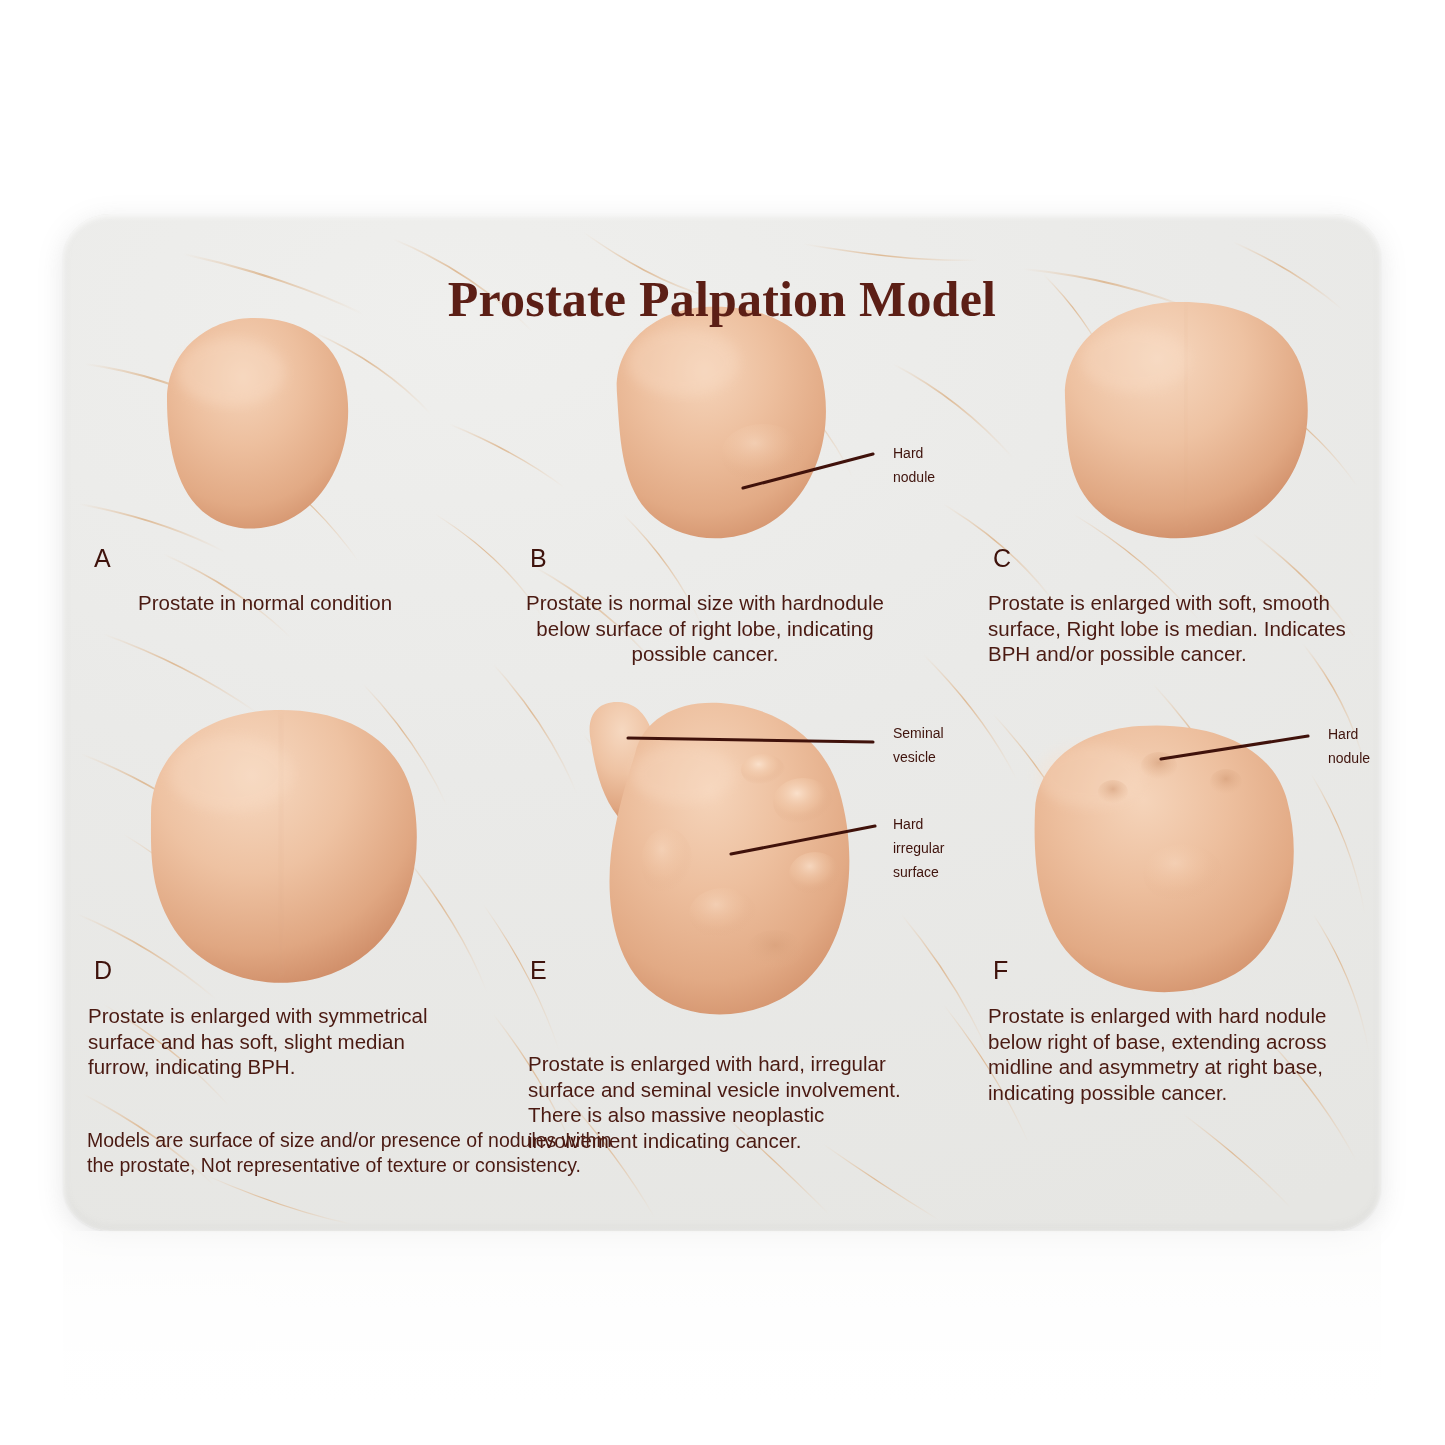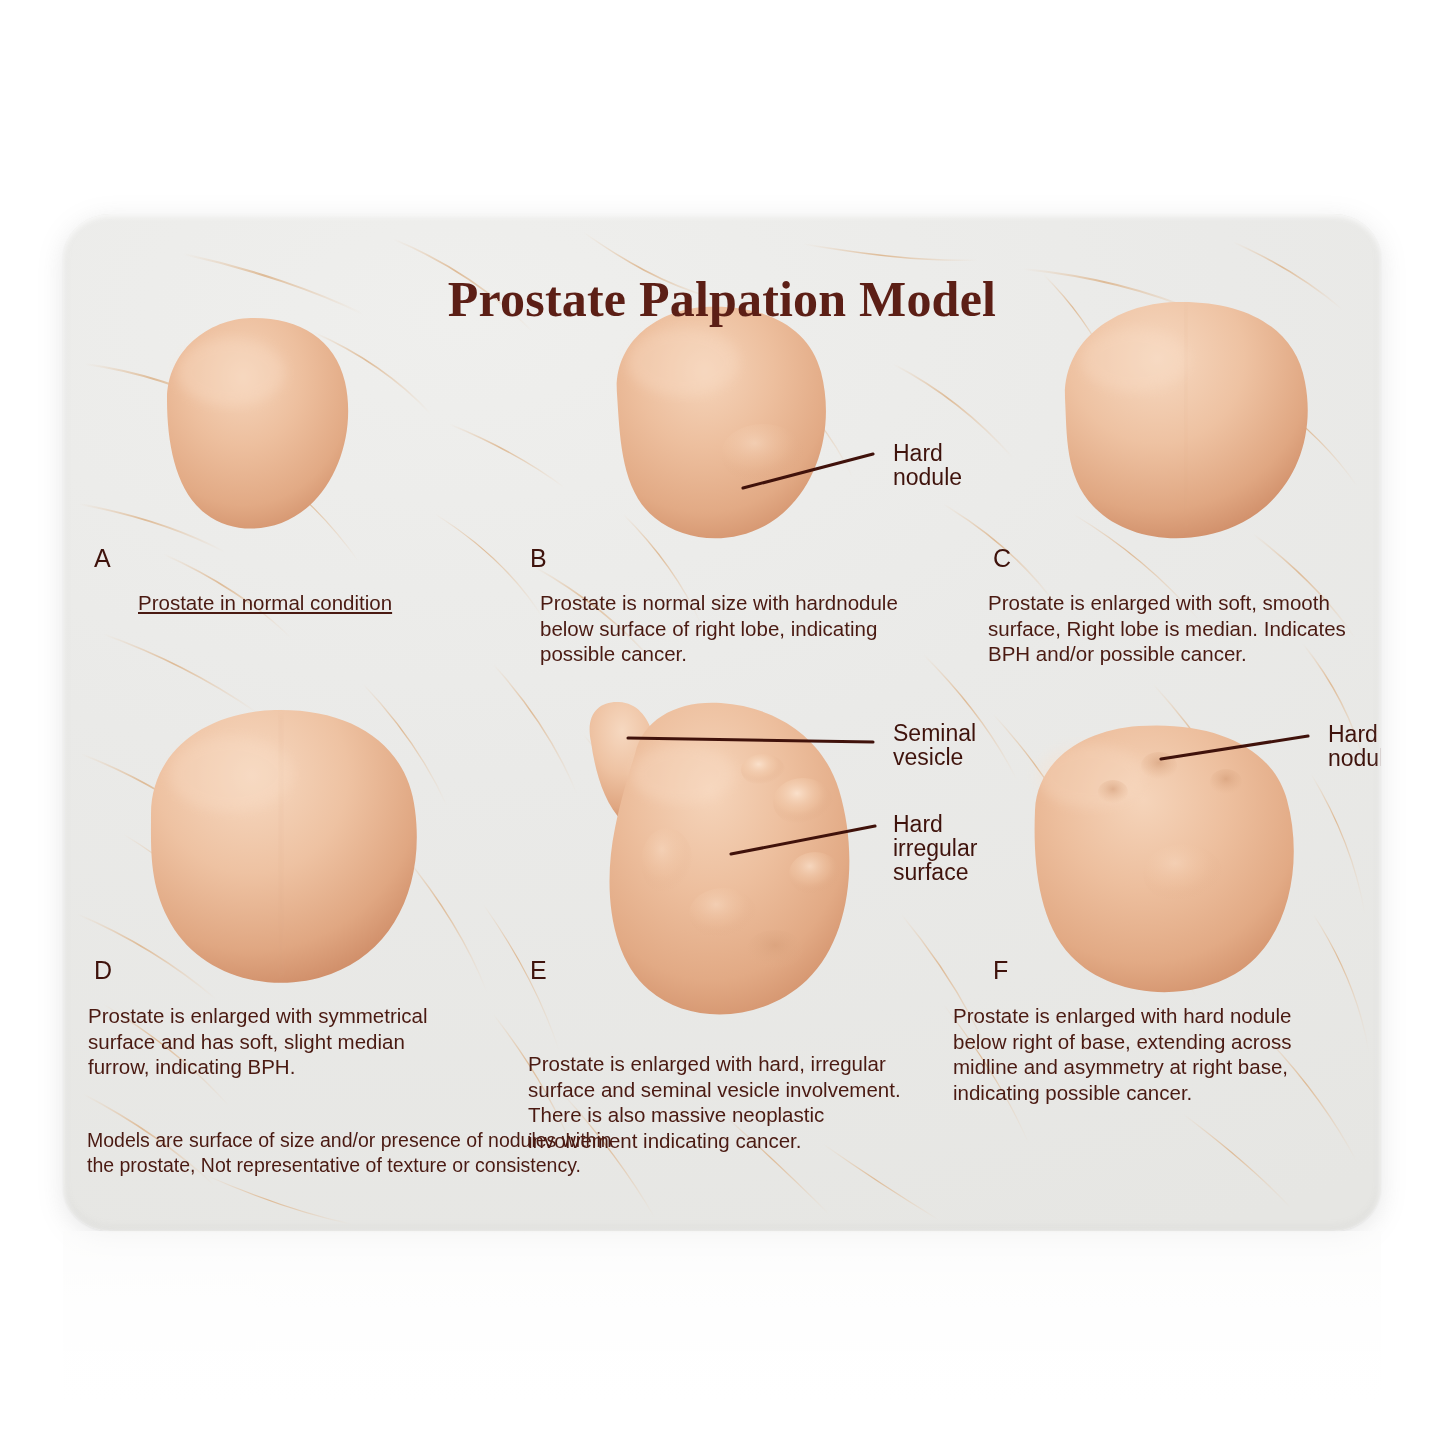--- a/index.html
+++ b/index.html
@@ -106,21 +106,21 @@
     font-size: 20.5px;
     line-height: 25.5px;
     color: #4a1a12;
     white-space: pre-line;
     font-family: "Liberation Sans", sans-serif;
   }
 
   
   .anno-label {
     position: absolute;
-    font-size: 23px;
+    font-size: 14px;
     line-height: 24px;
     color: #3f130c;
     white-space: pre-line;
     font-family: "Liberation Sans", sans-serif;
   }
 
   
   #footer-note {
     position: absolute;
     left: 87px;
@@ -304,26 +304,26 @@
         <line x1="565" y1="524" x2="810" y2="528"></line>
         <line x1="668" y1="640" x2="812" y2="612"></line>
         <line x1="1098" y1="545" x2="1245" y2="522"></line>
       </g>
     </svg>
 
     <div id="title">Prostate Palpation Model</div>
 
     <div class="panel">
       <div class="letter" style="left:31px; top:330px;">A</div>
-      <div class="caption" style="left:75px; top:376px; width:400px;text-decoration:underline;">Prostate in normal condition</div>
+      <div class="caption" style="left:75px; top:376px; width:400px;">Prostate in normal condition</div>
     </div>
 
     <div class="panel">
       <div class="letter" style="left:467px; top:330px;">B</div>
-      <div class="caption" style="left:477px; top:376px; width:380px;">Prostate is normal size with hardnodule
+      <div class="caption" style="left:452px; top:376px; width:380px;text-align:center;">Prostate is normal size with hardnodule
 below surface of right lobe, indicating
 possible cancer.</div>
       <div class="anno-label" style="left:830px; top:227px;">Hard
 nodule</div>
     </div>
 
     <div class="panel">
       <div class="letter" style="left:930px; top:330px;">C</div>
       <div class="caption" style="left:925px; top:376px; width:380px;">Prostate is enlarged with soft, smooth
 surface, Right lobe is median. Indicates
@@ -345,21 +345,21 @@
 involvement indicating cancer.</div>
       <div class="anno-label" style="left:830px; top:507px;">Seminal
 vesicle</div>
       <div class="anno-label" style="left:830px; top:598px;">Hard
 irregular
 surface</div>
     </div>
 
     <div class="panel">
       <div class="letter" style="left:930px; top:742px;">F</div>
-      <div class="caption" style="left:890px; top:789px; width:400px;">Prostate is enlarged with hard nodule
+      <div class="caption" style="left:925px; top:789px; width:400px;">Prostate is enlarged with hard nodule
 below right of base, extending across
 midline and asymmetry at right base,
 indicating possible cancer.</div>
       <div class="anno-label" style="left:1265px; top:508px;">Hard
 nodule</div>
     </div>
 
     <div id="footer-note" style="left:24px; top:914px;">Models are surface of size and/or presence of nodules within
 the prostate, Not representative of texture or consistency.</div>
 

